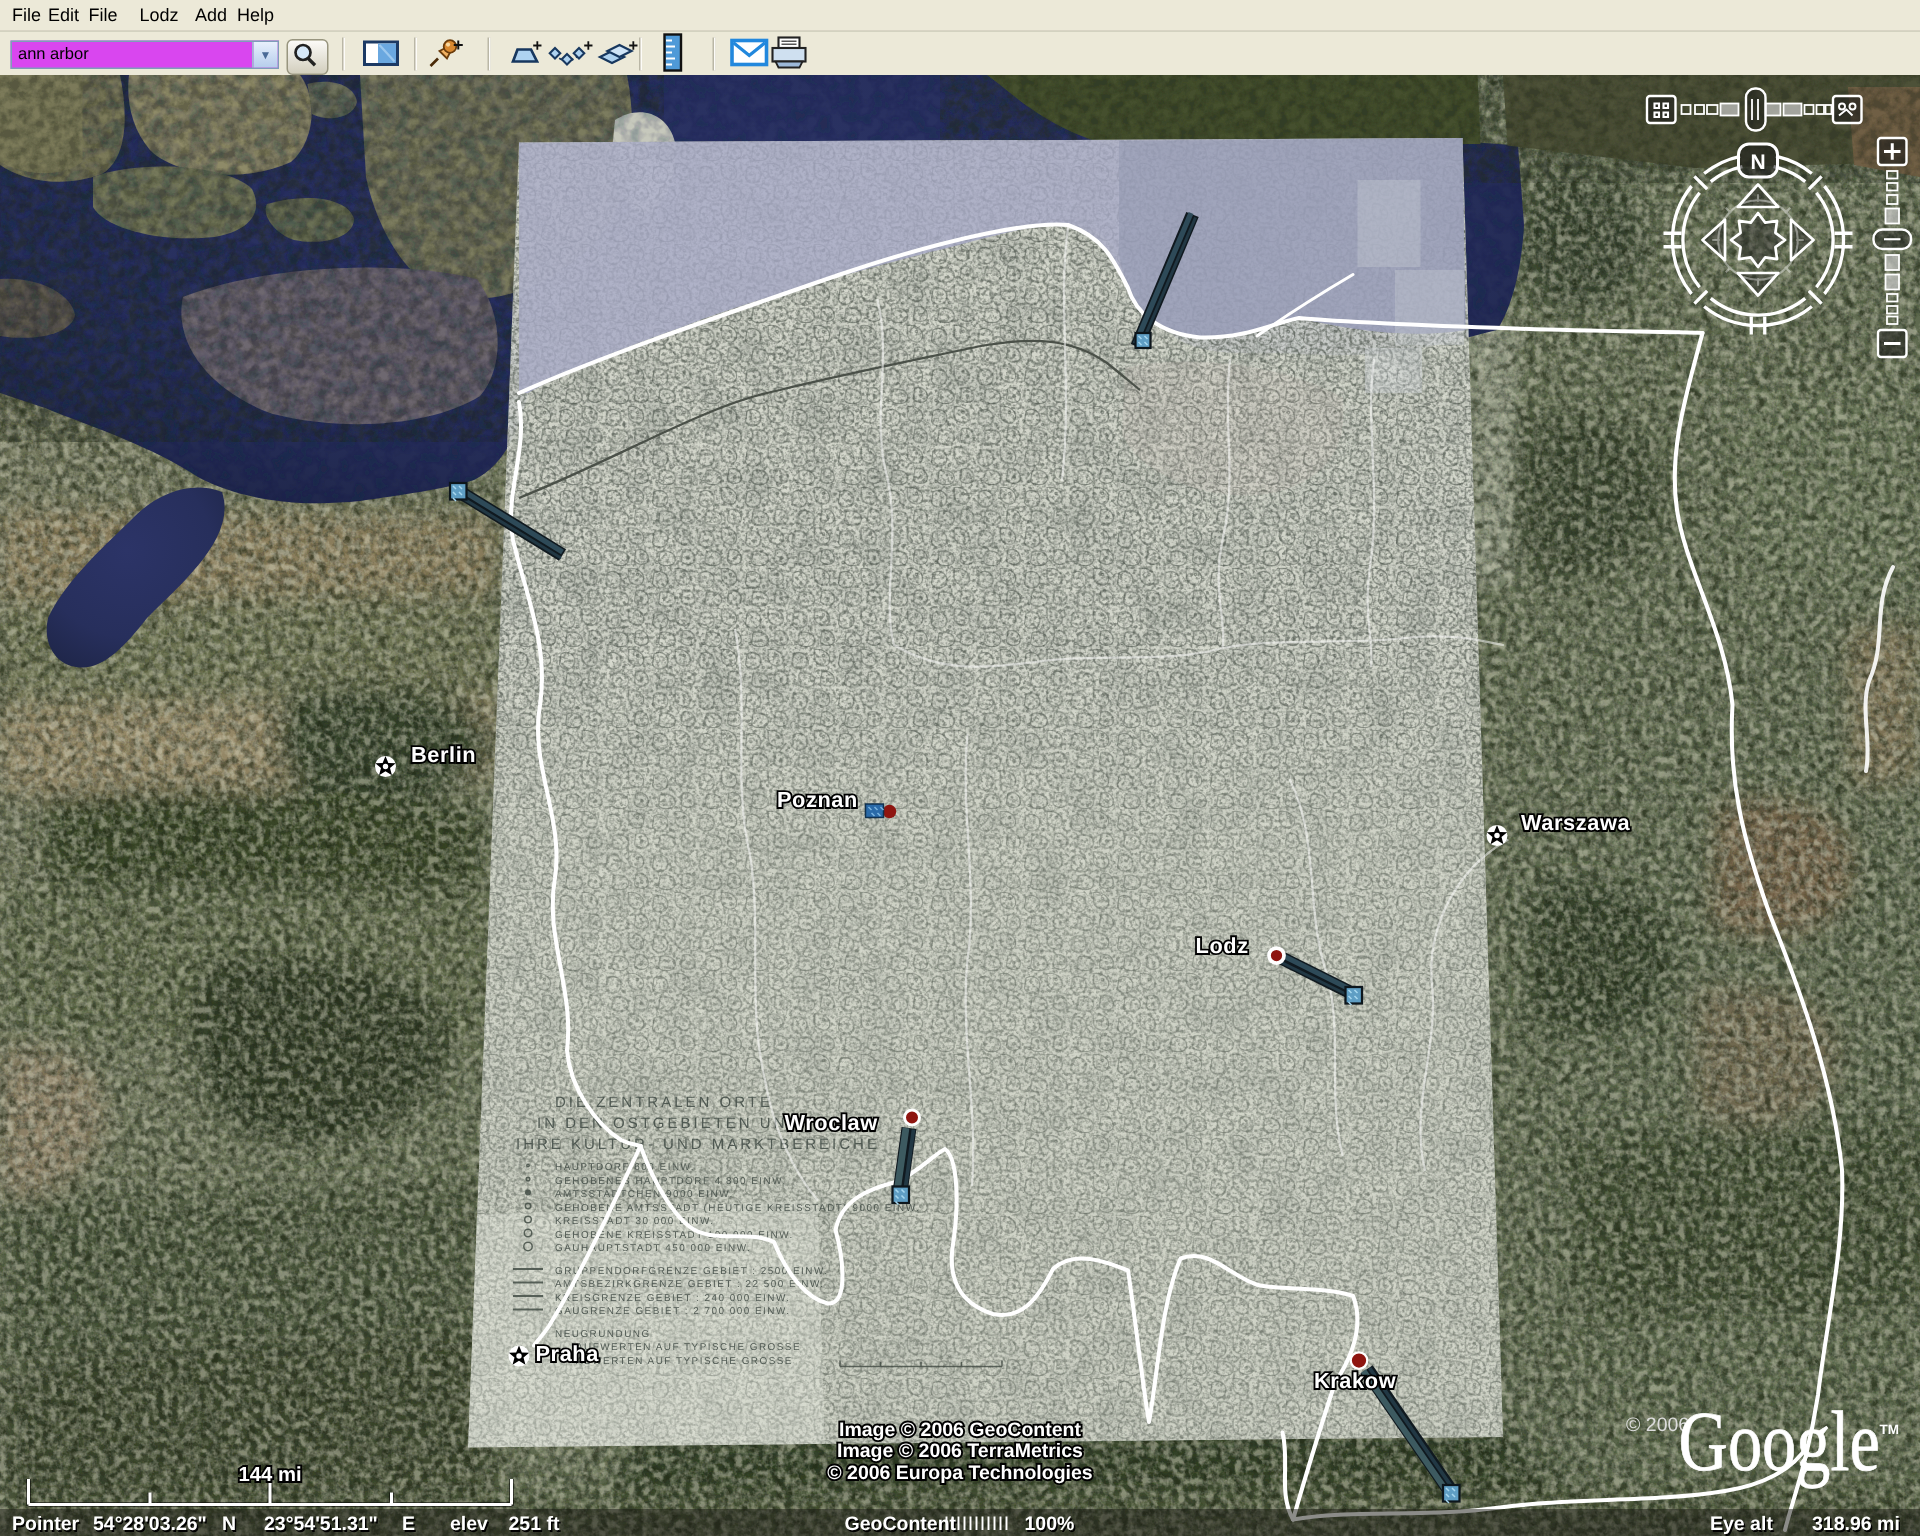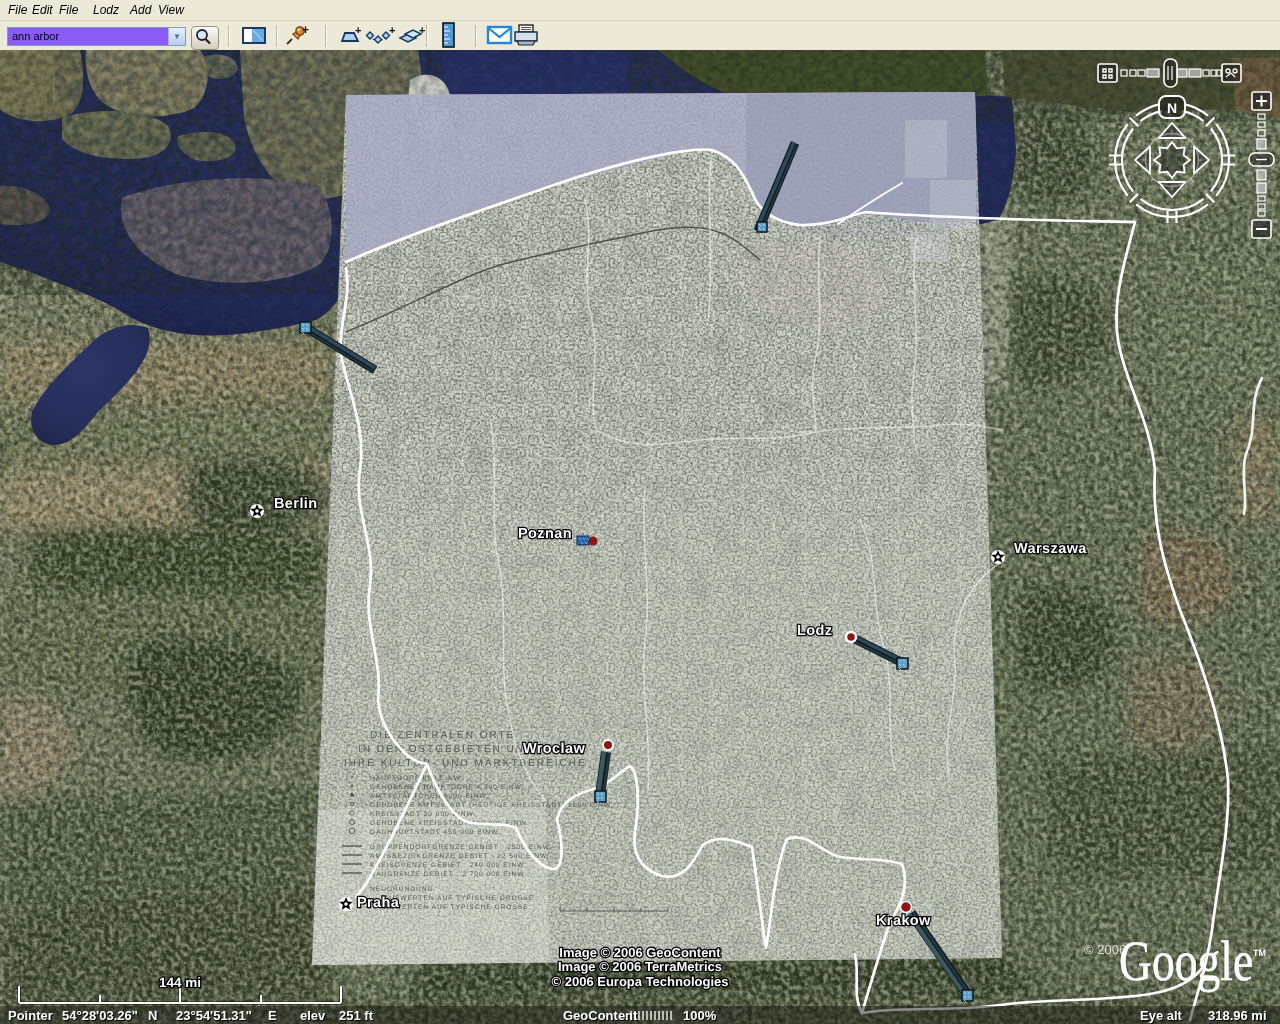--- a/index.html
+++ b/index.html
@@ -1,18 +1,18 @@
 <!DOCTYPE html>
 <html><head><meta charset="utf-8"><style>
 html,body{margin:0;padding:0;width:1280px;height:1024px;overflow:hidden;background:#4e5a42;
 font-family:"Liberation Sans",sans-serif;}
-#menubar{position:absolute;left:0;top:0;width:1280px;height:20px;background:#ece9d8;border-bottom:1px solid #d8d4c4;z-index:5;font-style:italic;}
+#menubar{position:absolute;left:0;top:0;width:1280px;height:20px;background:#ece9d8;border-bottom:1px solid #d8d4c4;z-index:5;}
 #menubar span{position:absolute;top:3px;font-size:12px;color:#000;}
 #toolbar{position:absolute;left:0;top:21px;width:1280px;height:29px;background:#ece9d8;z-index:5;}
-#combo{position:absolute;left:7px;top:6px;width:179px;height:19px;background:#8b5cf6;border:1px solid #7f9db9;font-size:11px;line-height:17px;padding-left:4px;box-sizing:border-box;}
+#combo{position:absolute;left:7px;top:6px;width:179px;height:19px;background:#d946ef;border:1px solid #7f9db9;font-size:11px;line-height:17px;padding-left:4px;box-sizing:border-box;}
 #combobtn{position:absolute;right:0px;top:0px;width:16px;height:17px;background:linear-gradient(#e8f0fc,#b6cdec);border-left:1px solid #9db9d4;color:#4a6a96;font-size:8px;text-align:center;line-height:17px;}
 #searchbtn{position:absolute;left:191px;top:5px;width:26px;height:22px;background:linear-gradient(#fcfbf8,#d2cebd);border:1px solid #98957f;border-radius:4px;}
 .vsep{position:absolute;top:4px;width:1px;height:22px;background:#bab7a6;border-right:1px solid #fdfcf8;}
 .ticon{position:absolute;top:4px;}
 #statusbar{position:absolute;left:0;top:1006px;width:1280px;height:18px;background:rgba(25,25,20,0.5);z-index:6;}
 .stxt{position:absolute;top:1008px;font-size:13px;font-weight:bold;color:#fff;text-shadow:1px 1px 0 #000;white-space:pre;z-index:7;}
 </style></head>
 <body>
 <div id="mapwrap" style="position:absolute;left:0;top:50px;">
 <svg width="1280" height="974" viewBox="0 50 1280 974" text-rendering="geometricPrecision">
@@ -407,21 +407,21 @@
 </g>
 </svg>
 </div>
 
 <div id="menubar">
 <span style="left:8px">File</span>
     <span style="left:32px">Edit</span>
     <span style="left:59px">File</span>
     <span style="left:93px">Lodz</span>
     <span style="left:130px">Add</span>
-    <span style="left:158px">View</span>
+    <span style="left:158px">Help</span>
 </div>
 <div id="toolbar">
 <div id="combo">ann arbor<div id="combobtn">▼</div></div>
 <div id="searchbtn"></div>
 <div class="vsep" style="left:228px"></div>
 <div class="vsep" style="left:276px"></div>
 <div class="vsep" style="left:325px"></div>
 <div class="vsep" style="left:426px"></div>
 <div class="vsep" style="left:475px"></div>
 <svg class="ticon" style="left:0;top:0" width="560" height="29">

